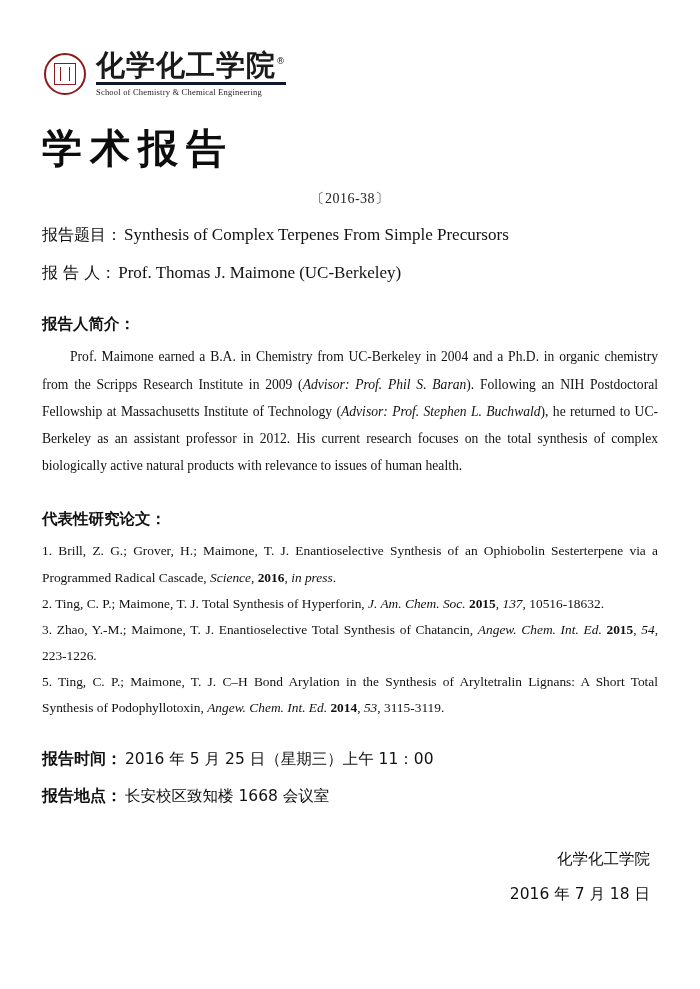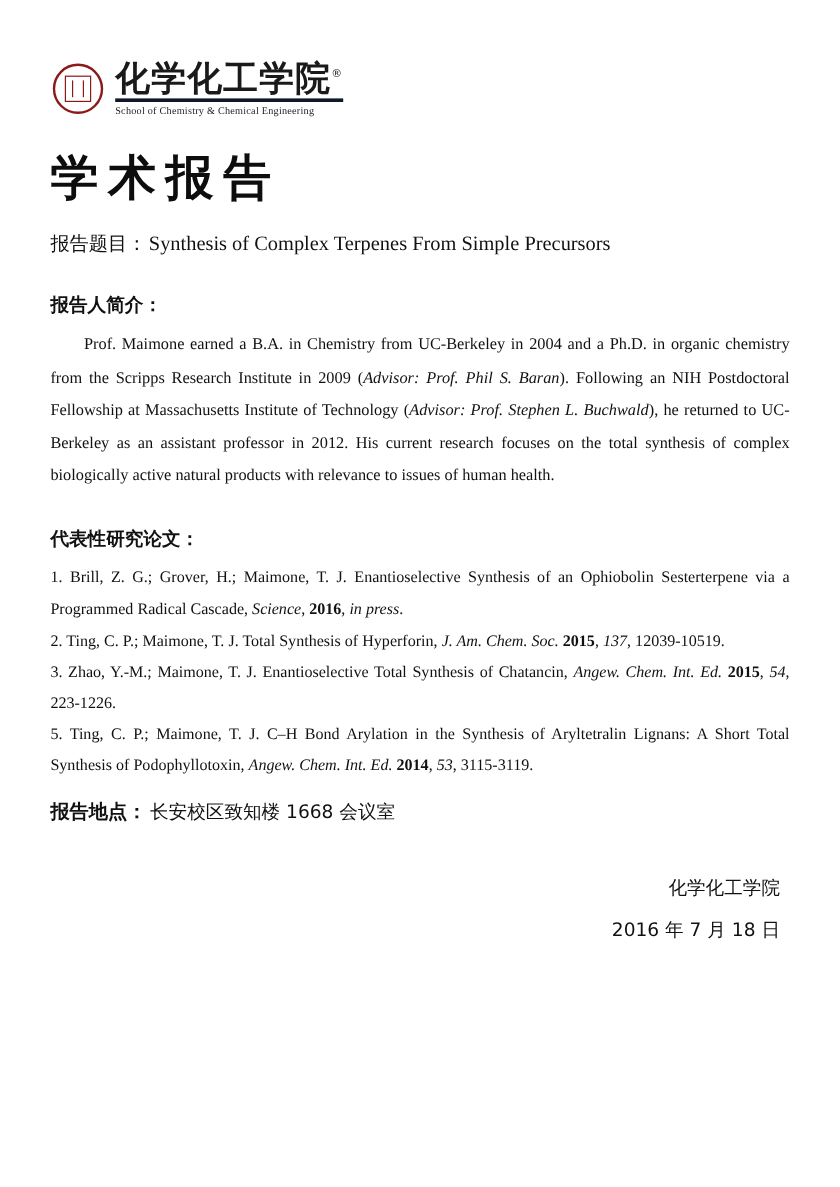--- a/index.html
+++ b/index.html
@@ -212,38 +212,47 @@
 
   <div class="logo-block">
     <div class="logo-seal"></div>
     <div class="logo-text">
       <div class="logo-cn"><span>化学化工学院</span><span class="tm">®</span></div>
       <div class="logo-en">School of Chemistry &amp; Chemical Engineering</div>
     </div>
   </div>
 
   <div class="doc-title">学术报告</div>
+  <div class="doc-number">〔2016-38〕</div>
 
   <div class="field-row">
     <span class="field-label">报告题目：</span>
     <span class="field-value">Synthesis of Complex Terpenes From Simple Precursors</span>
   </div>
 
+  <div class="field-row">
+    <span class="field-label">报 告 人：</span>
+    <span class="field-value">Prof. Thomas J. Maimone (UC-Berkeley)</span>
+  </div>
 
   <div class="section-head">报告人简介：</div>
   <p class="bio" id="bio-paragraph"><span>Prof. Maimone earned a B.A. in Chemistry from UC-Berkeley in 2004 and a Ph.D. in organic chemistry from the Scripps Research Institute in 2009 (</span><i>Advisor: Prof. Phil S. Baran</i><span>). Following an NIH Postdoctoral Fellowship at Massachusetts Institute of Technology (</span><i>Advisor: Prof. Stephen L. Buchwald</i><span>), he returned to UC-Berkeley as an assistant professor in 2012. His current research focuses on the total synthesis of complex biologically active natural products with relevance to issues of human health.</span></p>
 
   <div class="section-head">代表性研究论文：</div>
   <ul class="pub-list" id="pub-list">
       <li class="pub-item"><span>1. Brill, Z. G.; Grover, H.; Maimone, T. J. Enantioselective Synthesis of an Ophiobolin Sesterterpene via a Programmed Radical Cascade, </span><i>Science</i><span>, </span><b>2016</b><span>, </span><i>in press</i><span>.</span></li>
-      <li class="pub-item"><span>2. Ting, C. P.; Maimone, T. J. Total Synthesis of Hyperforin, </span><i>J. Am. Chem. Soc.</i><span> </span><b>2015</b><span>, </span><i>137</i><span>, 12039-10519.</span></li>
+      <li class="pub-item"><span>2. Ting, C. P.; Maimone, T. J. Total Synthesis of Hyperforin, </span><i>J. Am. Chem. Soc.</i><span> </span><b>2015</b><span>, </span><i>137</i><span>, 10516-18632.</span></li>
       <li class="pub-item"><span>3. Zhao, Y.-M.; Maimone, T. J. Enantioselective Total Synthesis of Chatancin, </span><i>Angew. Chem. Int. Ed.</i><span> </span><b>2015</b><span>, </span><i>54</i><span>, 223-1226.</span></li>
       <li class="pub-item"><span>5. Ting, C. P.; Maimone, T. J. C–H Bond Arylation in the Synthesis of Aryltetralin Lignans: A Short Total Synthesis of Podophyllotoxin, </span><i>Angew. Chem. Int. Ed.</i><span> </span><b>2014</b><span>, </span><i>53</i><span>, 3115-3119.</span></li>
     </ul>
 
+  <div class="meta-row first">
+    <span class="meta-label">报告时间：</span>
+    <span class="meta-value">2016 年 5 月 25 日（星期三）上午 11：00</span>
+  </div>
   <div class="meta-row">
     <span class="meta-label">报告地点：</span>
     <span class="meta-value">长安校区致知楼 1668 会议室</span>
   </div>
 
   <div class="signature">化学化工学院</div>
   <div class="sig-date">2016 年 7 月 18 日</div>
 
 </div>
 

